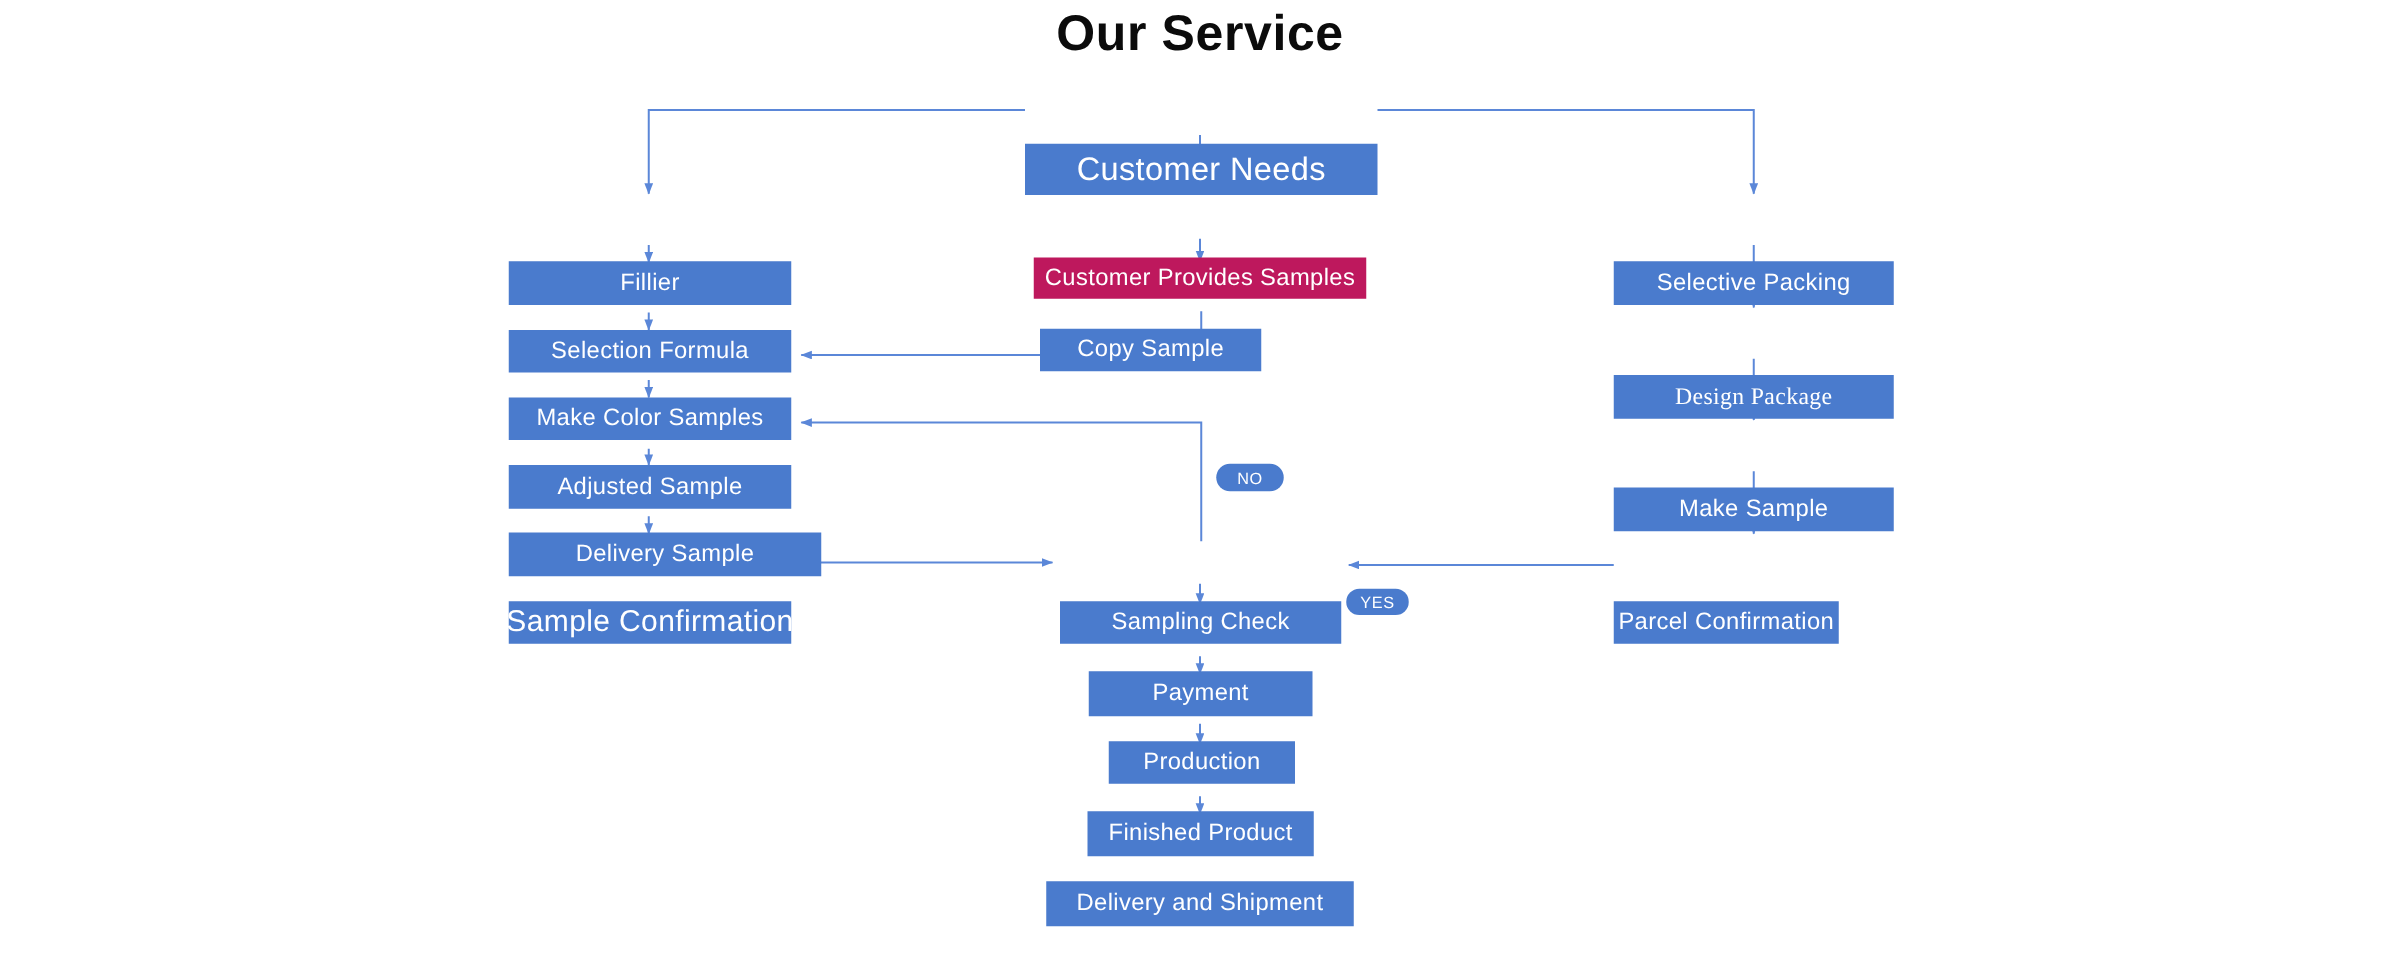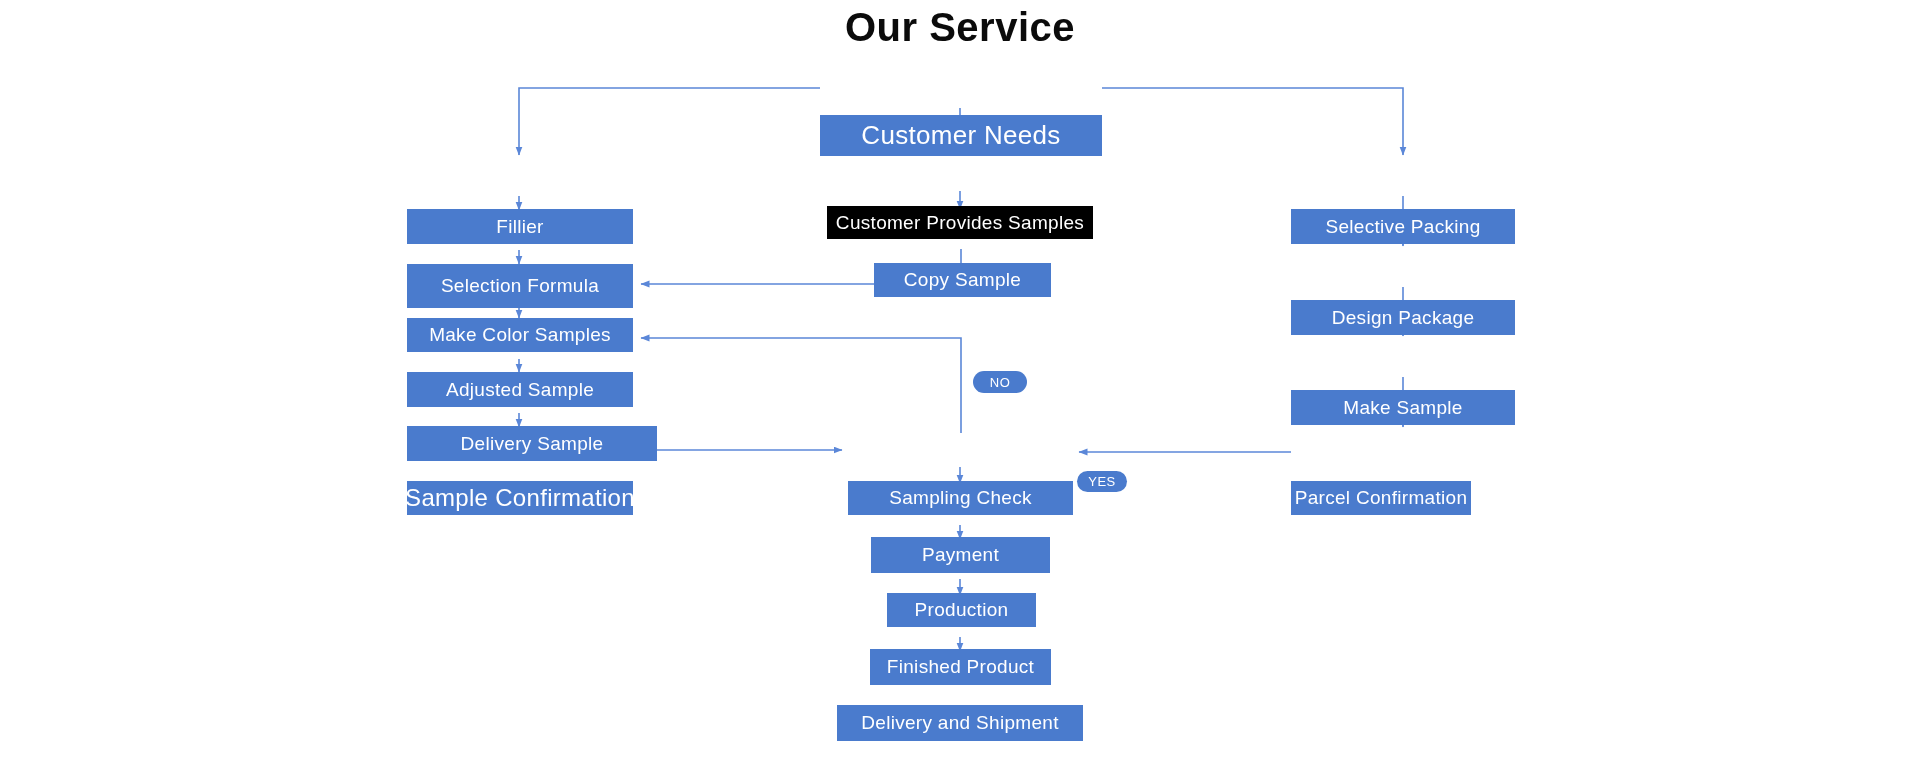--- a/index.html
+++ b/index.html
@@ -66,32 +66,32 @@
       <polyline points="1291,452 1079,452" fill="none" stroke="#5b87d8" stroke-width="1.6" marker-end="url(#arrow)"></polyline>
       <polyline points="961,433 961,338 641,338" fill="none" stroke="#5b87d8" stroke-width="1.6" marker-end="url(#arrow)"></polyline>
       <polyline points="960,467 960,483" fill="none" stroke="#5b87d8" stroke-width="1.6" marker-end="url(#arrow)"></polyline>
       <polyline points="960,525 960,539" fill="none" stroke="#5b87d8" stroke-width="1.6" marker-end="url(#arrow)"></polyline>
       <polyline points="960,579 960,595" fill="none" stroke="#5b87d8" stroke-width="1.6" marker-end="url(#arrow)"></polyline>
       <polyline points="960,637 960,651" fill="none" stroke="#5b87d8" stroke-width="1.6" marker-end="url(#arrow)"></polyline>
     </svg>
   <div id="node-layer">
       <div class="node" style="left: 820px; top: 67px; width: 282px; height: 41px; font-size: 26px; background: rgb(74, 123, 205); color: rgb(255, 255, 255);">Customer Needs</div>
       <div class="node" style="left: 407px; top: 161px; width: 226px; height: 35px; font-size: 19px; background: rgb(74, 123, 205); color: rgb(255, 255, 255);">Fillier</div>
-      <div class="node" style="left: 407px; top: 216px; width: 226px; height: 44px; font-size: 19px; background: rgb(74, 123, 205); color: rgb(255, 255, 255);">Selection Formula</div>
+      <div class="node" style="left: 407px; top: 216px; width: 226px; height: 34px; font-size: 19px; background: rgb(74, 123, 205); color: rgb(255, 255, 255);">Selection Formula</div>
       <div class="node" style="left: 407px; top: 270px; width: 226px; height: 34px; font-size: 19px; background: rgb(74, 123, 205); color: rgb(255, 255, 255);">Make Color Samples</div>
       <div class="node" style="left: 407px; top: 324px; width: 226px; height: 35px; font-size: 19px; background: rgb(74, 123, 205); color: rgb(255, 255, 255);">Adjusted Sample</div>
       <div class="node" style="left: 407px; top: 378px; width: 250px; height: 35px; font-size: 19px; background: rgb(74, 123, 205); color: rgb(255, 255, 255);">Delivery Sample</div>
       <div class="node" style="left: 407px; top: 433px; width: 226px; height: 34px; font-size: 24px; background: rgb(74, 123, 205); color: rgb(255, 255, 255);">Sample Confirmation</div>
-      <div class="node" style="left: 827px; top: 158px; width: 266px; height: 33px; font-size: 19px; background: #000000; color: rgb(255, 255, 255);">Customer Provides Samples</div>
-      <div class="node" style="left: 874px; top: 215px; width: 177px; height: 34px; font-size: 19px; background: rgb(74, 123, 205); color: rgb(255, 255, 255);">Copy Sample</div>
+      <div class="node" style="left: 827px; top: 158px; width: 266px; height: 33px; font-size: 19px; background: #be185d; color: rgb(255, 255, 255);">Customer Provides Samples</div>
+      <div class="node" style="left: 832px; top: 215px; width: 177px; height: 34px; font-size: 19px; background: rgb(74, 123, 205); color: rgb(255, 255, 255);">Copy Sample</div>
       <div class="node" style="left: 848px; top: 433px; width: 225px; height: 34px; font-size: 19px; background: rgb(74, 123, 205); color: rgb(255, 255, 255);">Sampling Check</div>
       <div class="node" style="left: 871px; top: 489px; width: 179px; height: 36px; font-size: 19px; background: rgb(74, 123, 205); color: rgb(255, 255, 255);">Payment</div>
       <div class="node" style="left: 887px; top: 545px; width: 149px; height: 34px; font-size: 19px; background: rgb(74, 123, 205); color: rgb(255, 255, 255);">Production</div>
       <div class="node" style="left: 870px; top: 601px; width: 181px; height: 36px; font-size: 19px; background: rgb(74, 123, 205); color: rgb(255, 255, 255);">Finished Product</div>
       <div class="node" style="left: 837px; top: 657px; width: 246px; height: 36px; font-size: 19px; background: rgb(74, 123, 205); color: rgb(255, 255, 255);">Delivery and Shipment</div>
       <div class="node" style="left: 1291px; top: 161px; width: 224px; height: 35px; font-size: 19px; background: rgb(74, 123, 205); color: rgb(255, 255, 255);">Selective Packing</div>
-      <div class="node" style="left: 1291px; top: 252px; width: 224px; height: 35px; font-size: 19px; background: rgb(74, 123, 205); color: rgb(255, 255, 255);">Design Package</div>
+      <div class="node" style="left: 1291px; top: 252px; width: 224px; height: 35px; font-size: 19px; background: rgb(74, 123, 205); color: rgb(255, 255, 255); font-family: Liberation Serif, serif;">Design Package</div>
       <div class="node" style="left: 1291px; top: 342px; width: 224px; height: 35px; font-size: 19px; background: rgb(74, 123, 205); color: rgb(255, 255, 255);">Make Sample</div>
       <div class="node" style="left: 1291px; top: 433px; width: 180px; height: 34px; font-size: 19px; background: rgb(74, 123, 205); color: #ffffff;">Parcel Confirmation</div>
       <div class="badge" style="left: 973px; top: 371px; width: 54px; height: 22px; font-size: 13px; background: rgb(74, 123, 205); color: rgb(255, 255, 255);">NO</div>
       <div class="badge" style="left: 1077px; top: 471px; width: 50px; height: 21px; font-size: 13px; background: rgb(74, 123, 205); color: rgb(255, 255, 255);">YES</div>
     </div>
 </div>
 
 </body></html>

